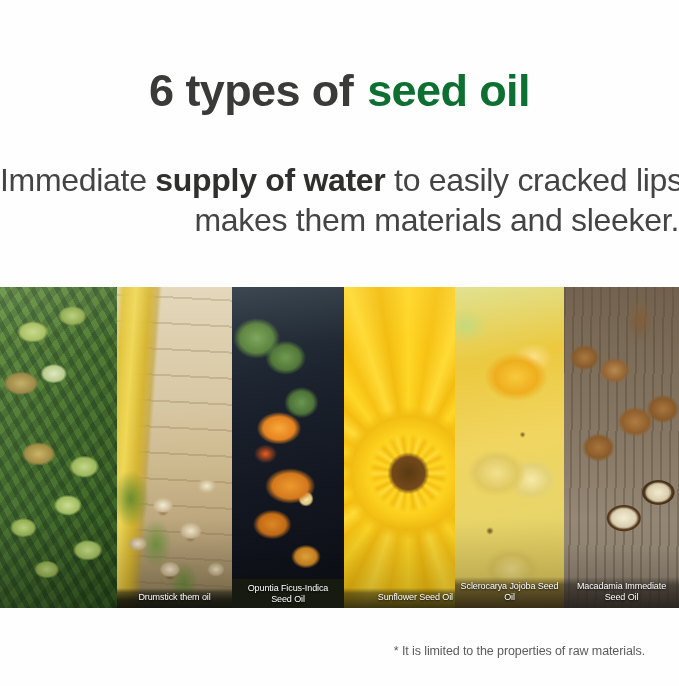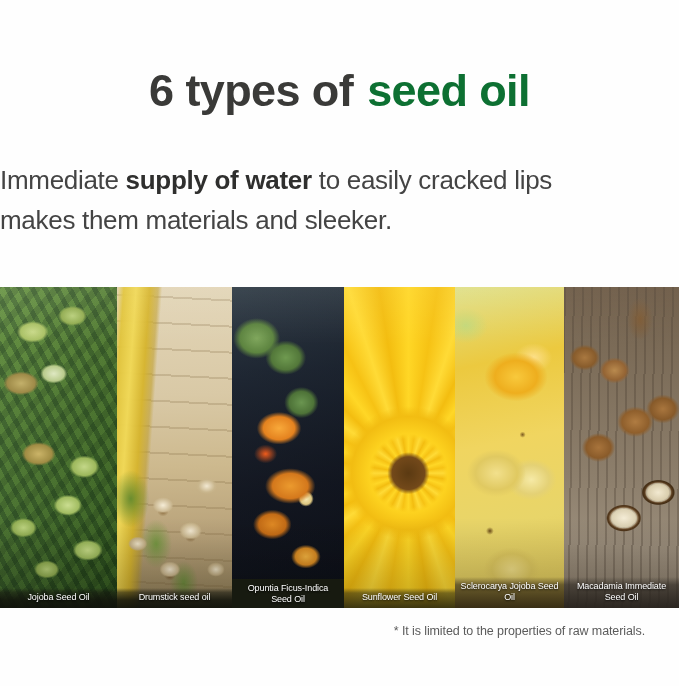--- a/index.html
+++ b/index.html
@@ -36,23 +36,23 @@
   }
   .headline .dark { color: #3a3a38; }
   .headline .green { color: #0d7032; margin-left: 14px; }
 
   
   .subtitle {
     position: absolute;
     top: 160px;
     left: 0;
     width: 679px;
-    text-align: left;
+    text-align: right;
     color: #444444;
-    font-size: 26px;
+    font-size: 32px;
     line-height: 40px;
     letter-spacing: -0.3px;
   }
   .subtitle .b { font-weight: bold; color: #2f2f2e; }
   .sub-line { display: block; white-space: nowrap; }
 
   
   .strip {
     position: absolute;
     top: 287px;
@@ -80,21 +80,21 @@
     text-align: center;
     color: #ffffff;
     font-size: 9px;
     line-height: 11px;
     letter-spacing: -0.1px;
     text-shadow: 0 1px 2px rgba(0,0,0,0.85);
     z-index: 6;
   }
   .cap-dark { background: linear-gradient(180deg, rgba(20,22,14,0.0) 0%, rgba(20,22,14,0.55) 22%, rgba(18,20,12,0.88) 60%, rgba(16,18,11,0.95) 100%); }
   .cap-solid { background: #171a10; }
-  .cap-olive { background: linear-gradient(180deg, rgba(60,55,18,0.0) 0%, rgba(60,55,18,0.6) 25%, rgba(52,47,15,0.94) 100%); }
+  .cap-olive { background: linear-gradient(180deg, rgba(60,55,18,0.0) 0%, rgba(60,55,18,0.6) 25%, rgba(52,47,15,0.94) 100%); text-align: right; }
   .cap-brown { background: linear-gradient(180deg, rgba(60,48,24,0.0) 0%, rgba(58,46,22,0.62) 25%, rgba(50,40,18,0.95) 100%); }
   .cap-gray  { background: linear-gradient(180deg, rgba(45,40,34,0.0) 0%, rgba(45,40,34,0.6) 25%, rgba(40,35,30,0.95) 100%); }
   .cap-two { padding-bottom: 3px; }
 
   
   .jojoba {
     background:
       radial-gradient(ellipse 22px 15px at 28% 14%, #c9d98a 0%, #aac166 55%, rgba(120,150,60,0) 72%),
       radial-gradient(ellipse 20px 14px at 62% 9%,  #b9cf7c 0%, #93ad52 55%, rgba(110,140,55,0) 72%),
       radial-gradient(ellipse 24px 16px at 18% 30%, #c3b06a 0%, #9e8a48 58%, rgba(120,100,50,0) 74%),
@@ -192,21 +192,21 @@
   .panel .vig {
     position: absolute; inset: 0;
     background: linear-gradient(180deg, rgba(255,255,255,0.06) 0%, rgba(0,0,0,0) 18%, rgba(0,0,0,0) 72%, rgba(0,0,0,0.22) 100%);
     pointer-events: none;
     z-index: 3;
   }
 
   
   .footnote {
     position: absolute;
-    top: 624px;
+    top: 644px;
     right: 34px;
     color: #5b5b5b;
     font-size: 12.5px;
     letter-spacing: -0.1px;
     white-space: nowrap;
   }
 </style>
 </head>
 <body>
 
@@ -219,27 +219,26 @@
   <div class="subtitle">
     <span class="sub-line"><span>Immediate </span><span class="b">supply of water</span><span> to easily cracked lips</span></span>
     <span class="sub-line">makes them materials and sleeker.</span>
   </div>
 
   <div class="strip">
 
     <div class="panel" style="width:117px">
       <div class="art jojoba"></div>
       <div class="vig"></div>
-      <div class="caption cap-dark">Jojoba Seed Oil</div>
     </div>
 
     <div class="panel" style="width:115px">
       <div class="art drumstick"></div>
       <div class="vig"></div>
-      <div class="caption cap-dark">Drumstick seed oil</div>
+      <div class="caption cap-dark">Drumstick them oil</div>
     </div>
 
     <div class="panel" style="width:112px">
       <div class="art opuntia"></div>
       <div class="vig"></div>
       <div class="caption cap-solid cap-two">
         <span>Opuntia Ficus-Indica</span><br>
         <span>Seed Oil</span>
       </div>
     </div>

